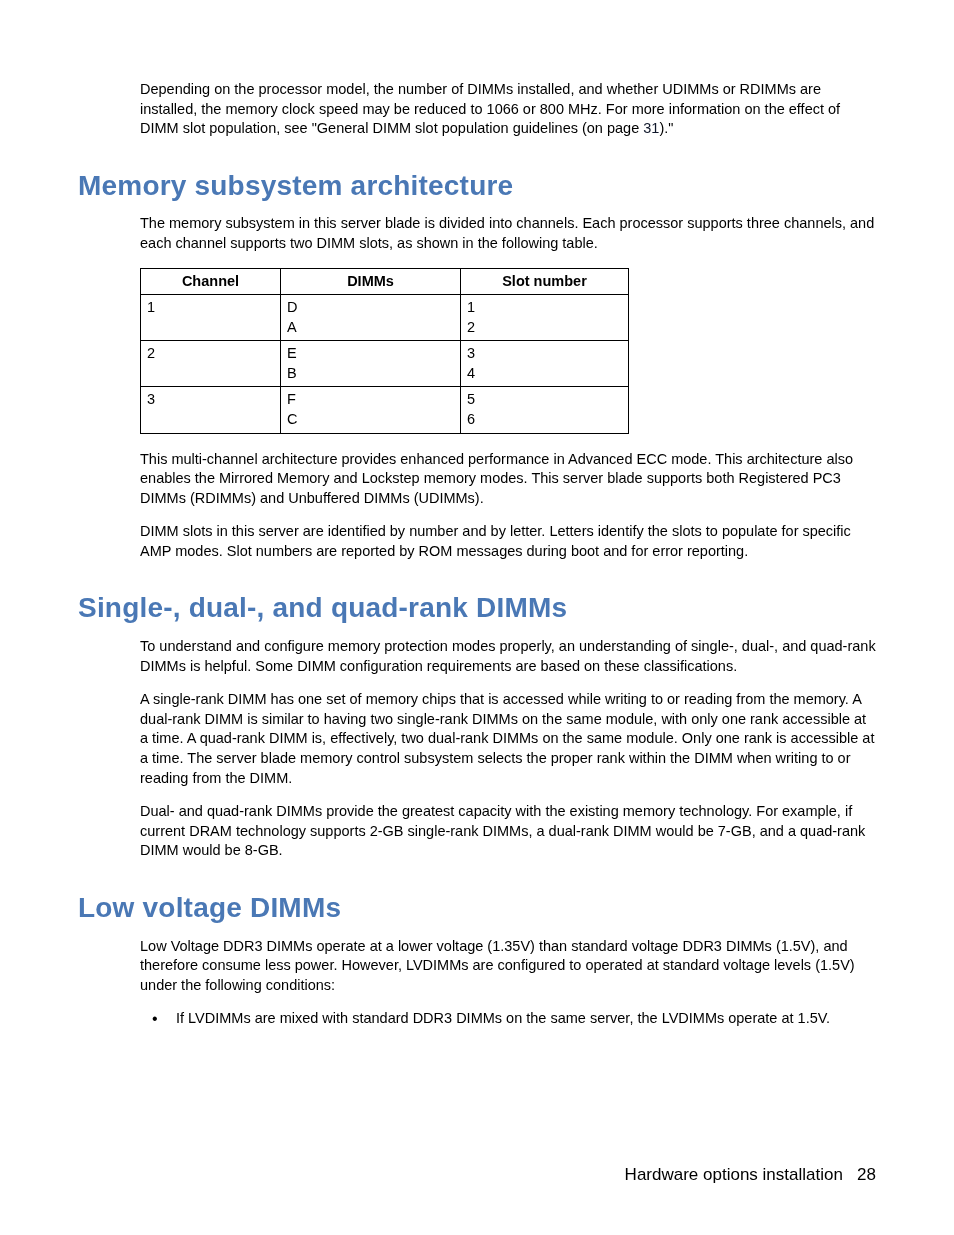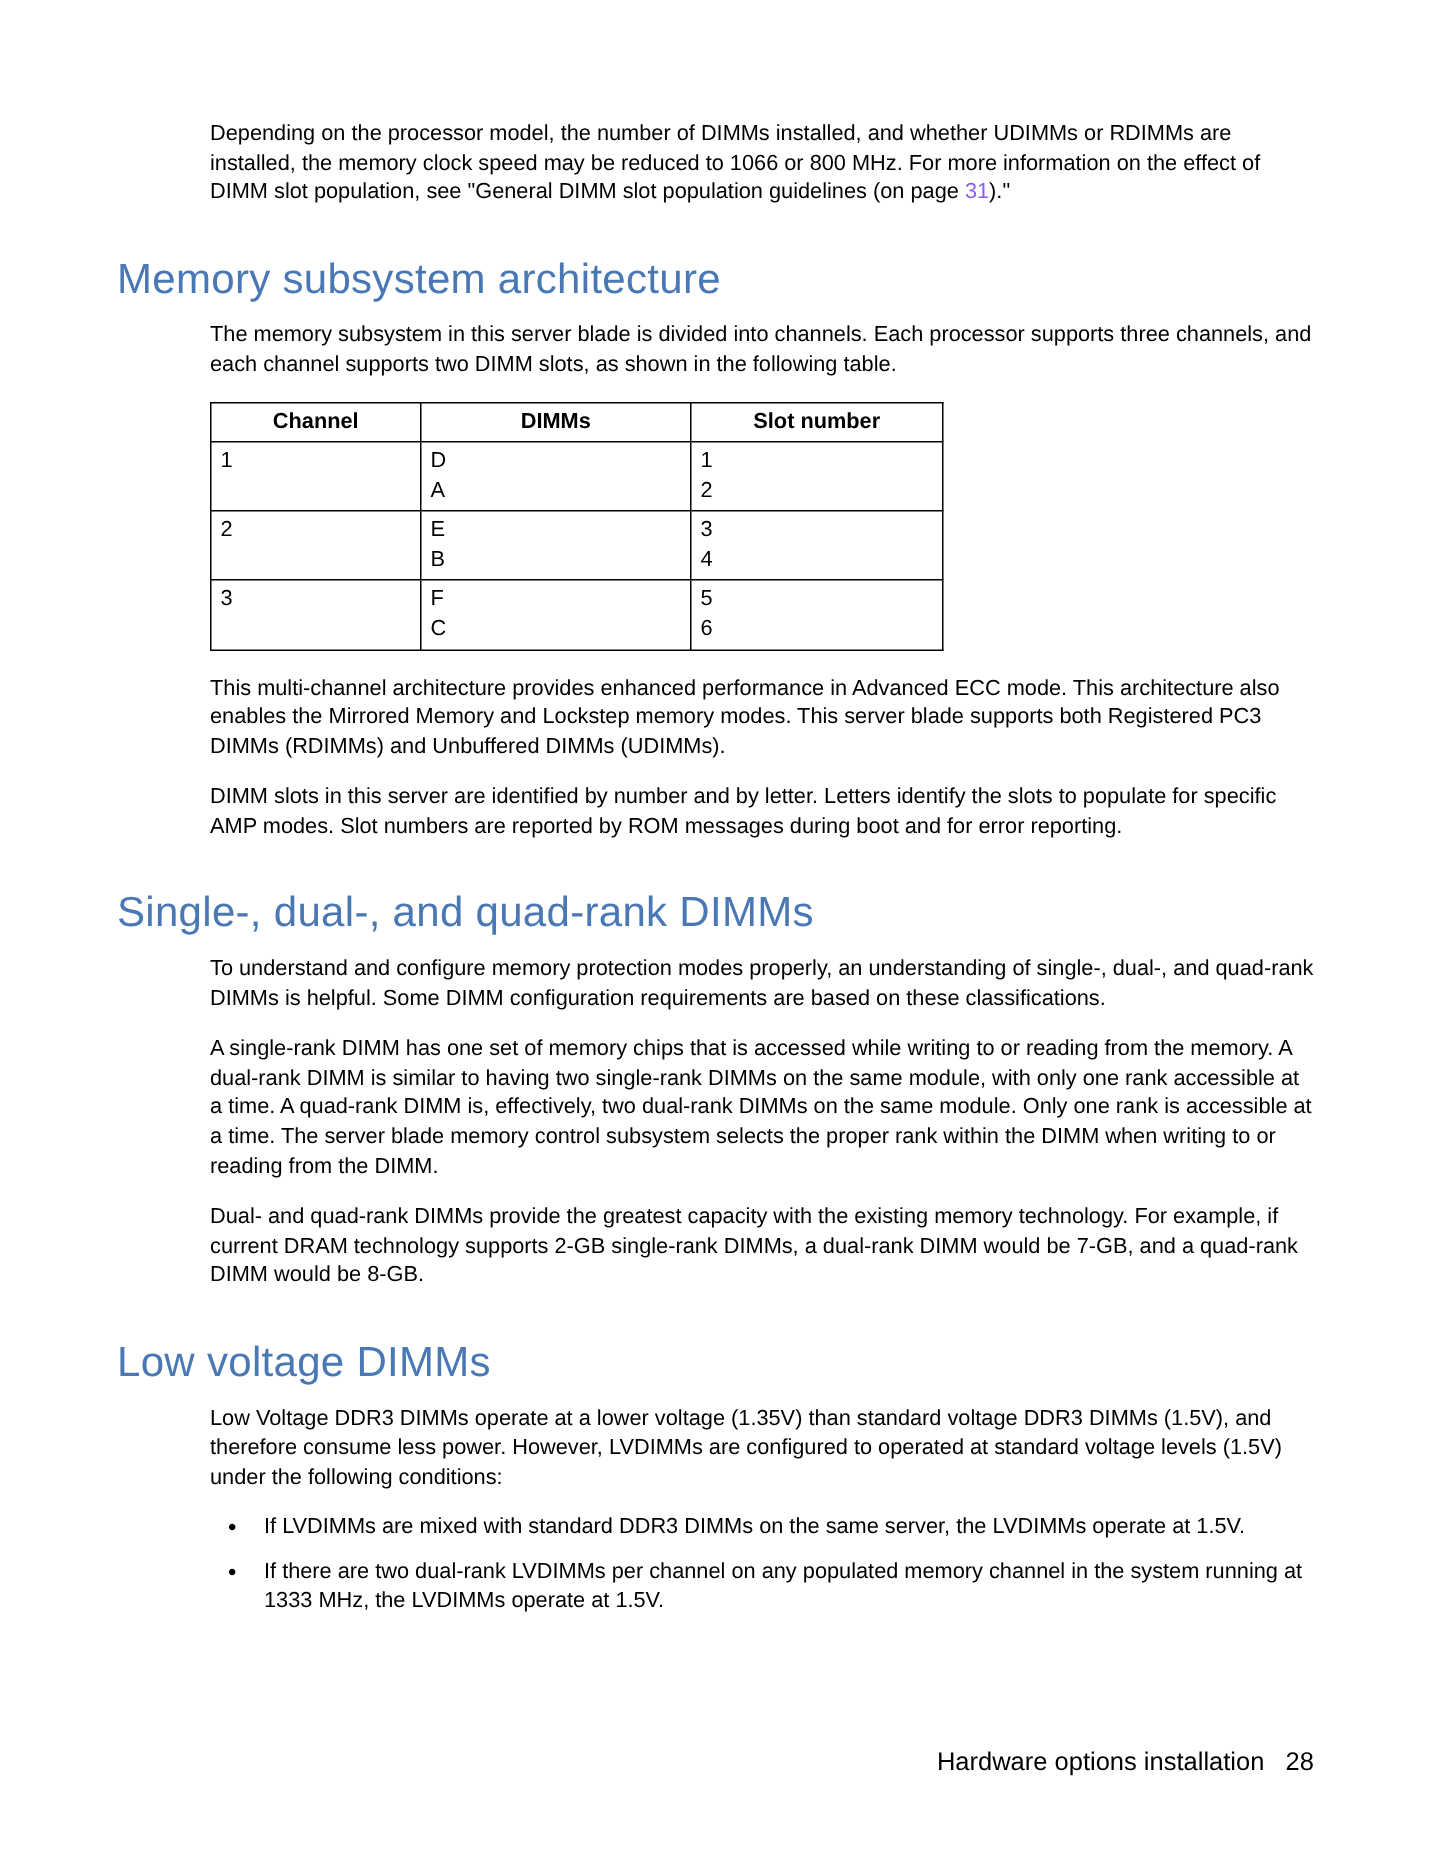--- a/index.html
+++ b/index.html
@@ -34,28 +34,28 @@
       top: -1px;
       font-size: 16px;
       color: #000;
     }
     .body-text {
       margin-left: 62px;
       margin-bottom: 14px;
     }
     h2 {
       color: #4a78b5;
-      font-weight: 400;
+      font-weight: 700;
       font-size: 28px;
       margin-top: 28px;
       margin-bottom: 10px;
       font-family: Arial, Helvetica, sans-serif;
       letter-spacing: 0.2px;
     }
-    .link { color: #8b5cf6; }
+    .link { color: #0f172a; }
     table.data {
       border-collapse: collapse;
       margin-left: 62px;
       margin-bottom: 16px;
       width: 488px;
       table-layout: fixed;
     }
     
     table.data col.c1 { width: 140px; }
     table.data col.c2 { width: 180px; }
@@ -130,20 +130,19 @@
   <h2>Single-, dual-, and quad-rank DIMMs</h2>
   <p class="body-text">To understand and configure memory protection modes properly, an understanding of single-, dual-, and quad-rank DIMMs is helpful. Some DIMM configuration requirements are based on these classifications.</p>
   <p class="body-text">A single-rank DIMM has one set of memory chips that is accessed while writing to or reading from the memory. A dual-rank DIMM is similar to having two single-rank DIMMs on the same module, with only one rank accessible at a time. A quad-rank DIMM is, effectively, two dual-rank DIMMs on the same module. Only one rank is accessible at a time. The server blade memory control subsystem selects the proper rank within the DIMM when writing to or reading from the DIMM.</p>
   <p class="body-text">Dual- and quad-rank DIMMs provide the greatest capacity with the existing memory technology. For example, if current DRAM technology supports 2-GB single-rank DIMMs, a dual-rank DIMM would be 7-GB, and a quad-rank DIMM would be 8-GB.</p>
 
   <h2>Low voltage DIMMs</h2>
   <p class="body-text">Low Voltage DDR3 DIMMs operate at a lower voltage (1.35V) than standard voltage DDR3 DIMMs (1.5V), and therefore consume less power. However, LVDIMMs are configured to operated at standard voltage levels (1.5V) under the following conditions:</p>
 
   <ul class="bullet-list">
     <li>If LVDIMMs are mixed with standard DDR3 DIMMs on the same server, the LVDIMMs operate at 1.5V.</li>
-    <li>If there are two dual-rank LVDIMMs per channel on any populated memory channel in the system running at 1333 MHz, the LVDIMMs operate at 1.5V.</li>
   </ul>
 
 </div>
 
 <div class="footer">
   <span>Hardware options installation</span>&nbsp;&nbsp;&nbsp;<span>28</span>
 </div>
 
 </body></html>

